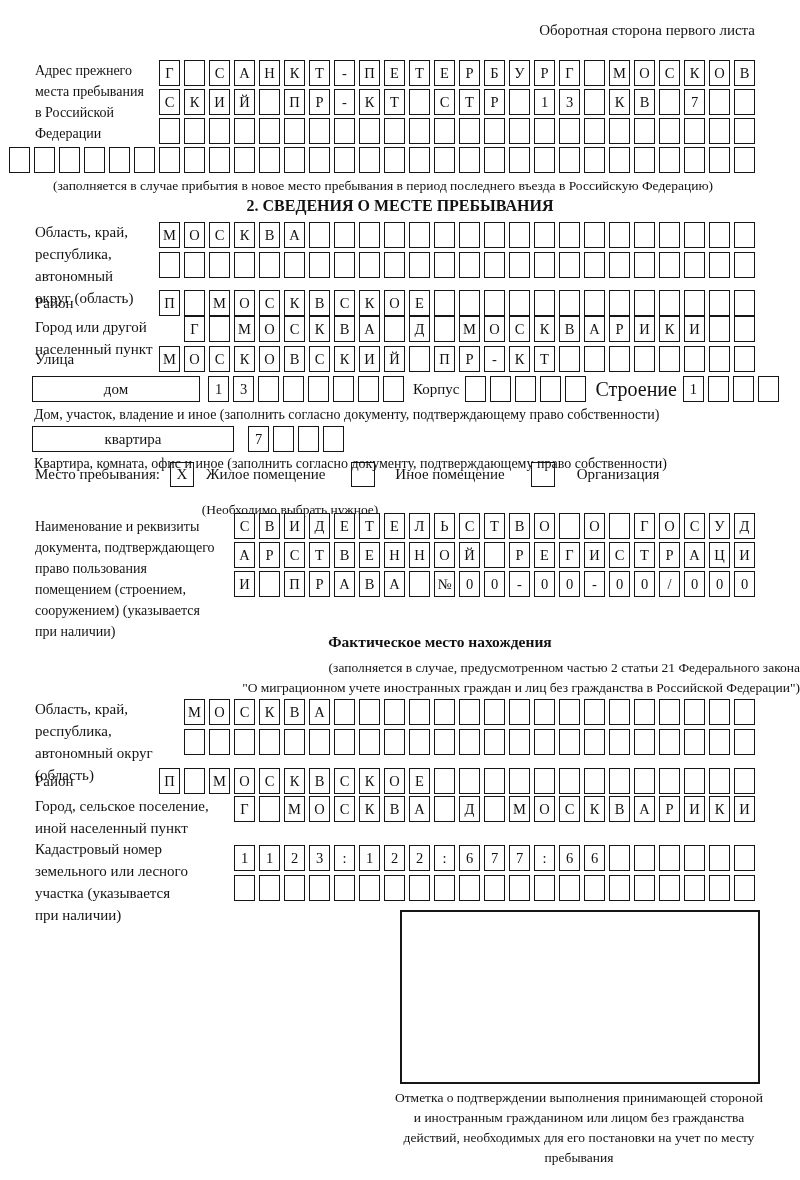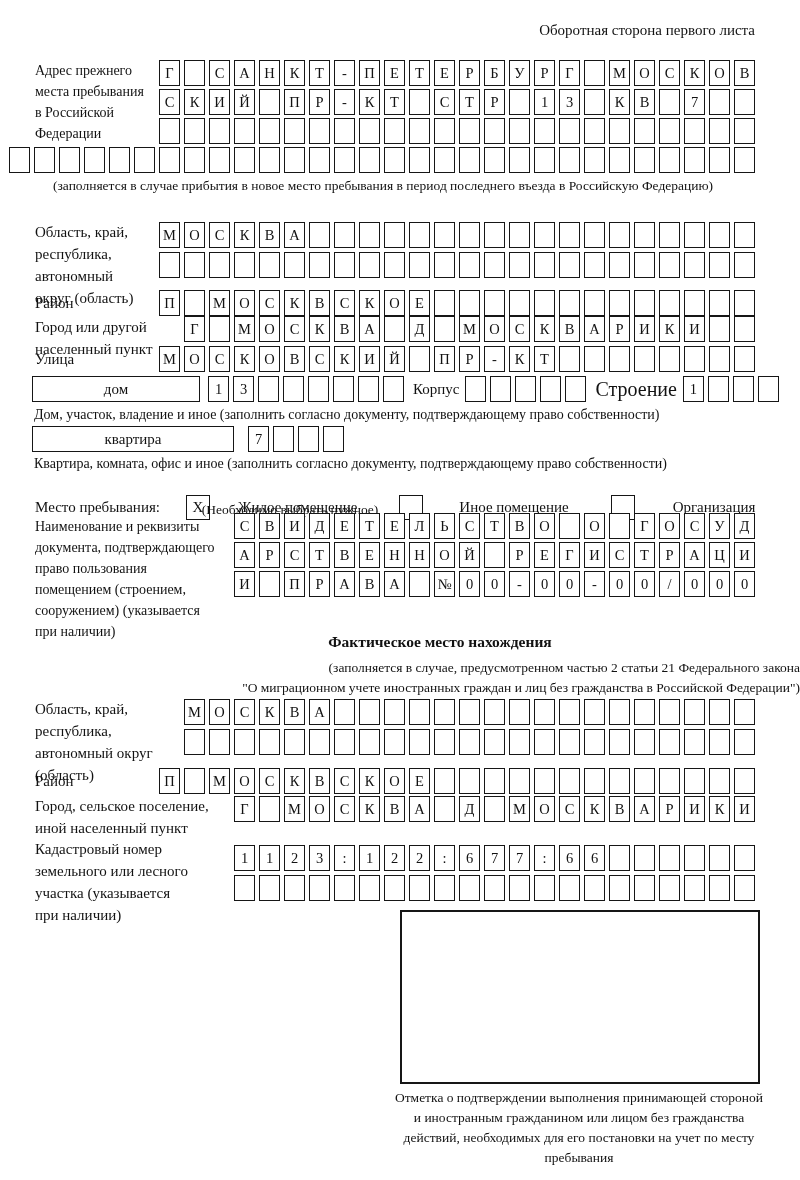--- a/index.html
+++ b/index.html
@@ -152,20 +152,21 @@
       <span class="cell"></span>
       <span class="cell"></span>
       <span class="cell"></span>
       <span class="cell"></span>
       <span class="cell"></span>
       <span class="cell"></span>
       <span class="cell"></span>
     </div>
   <div class="abs note center" style="top:176px; left:8px; width:750px;">(заполняется в случае прибытия в новое место пребывания в период последнего въезда в Российскую Федерацию)</div>
 
+  <div class="abs title" style="top:197px;">2. СВЕДЕНИЯ О МЕСТЕ ПРЕБЫВАНИЯ</div>
 
   <div class="abs label" style="top:221px; left:35px; width:130px;">Область, край,
 республика,
 автономный
 округ (область)</div>
   <div class="cellrow right" style="top:222px;">
       <span class="cell">М</span>
       <span class="cell">О</span>
       <span class="cell">С</span>
       <span class="cell">К</span>
@@ -335,21 +336,21 @@
     <div class="fieldbox" style="width:202px;">квартира</div>
     <div class="cells" style="margin-left:14px;">
         <span class="cell">7</span>
         <span class="cell"></span>
         <span class="cell"></span>
         <span class="cell"></span>
       </div>
   </div>
   <div class="abs" style="top:456px; left:34px; font-size:14px;">Квартира, комната, офис и иное (заполнить согласно документу, подтверждающему право собственности)</div>
 
-  <div class="inline-row" style="top:495px; left:35px;gap:16px;">
+  <div class="inline-row" style="top:462px; left:35px;">
     <div style="font-size:15px;">Место пребывания:</div>
     <div class="checkbox" style="margin-left:10px;">X</div>
     <div style="font-size:15px; margin-left:12px;">Жилое помещение</div>
     <div class="checkbox" style="margin-left:26px;"></div>
     <div style="font-size:15px; margin-left:20px;">Иное помещение</div>
     <div class="checkbox" style="margin-left:26px;"></div>
     <div style="font-size:15px; margin-left:22px;">Организация</div>
   </div>
   <div class="abs note center" style="top:500px; left:170px; width:240px;">(Необходимо выбрать нужное)</div>
 

